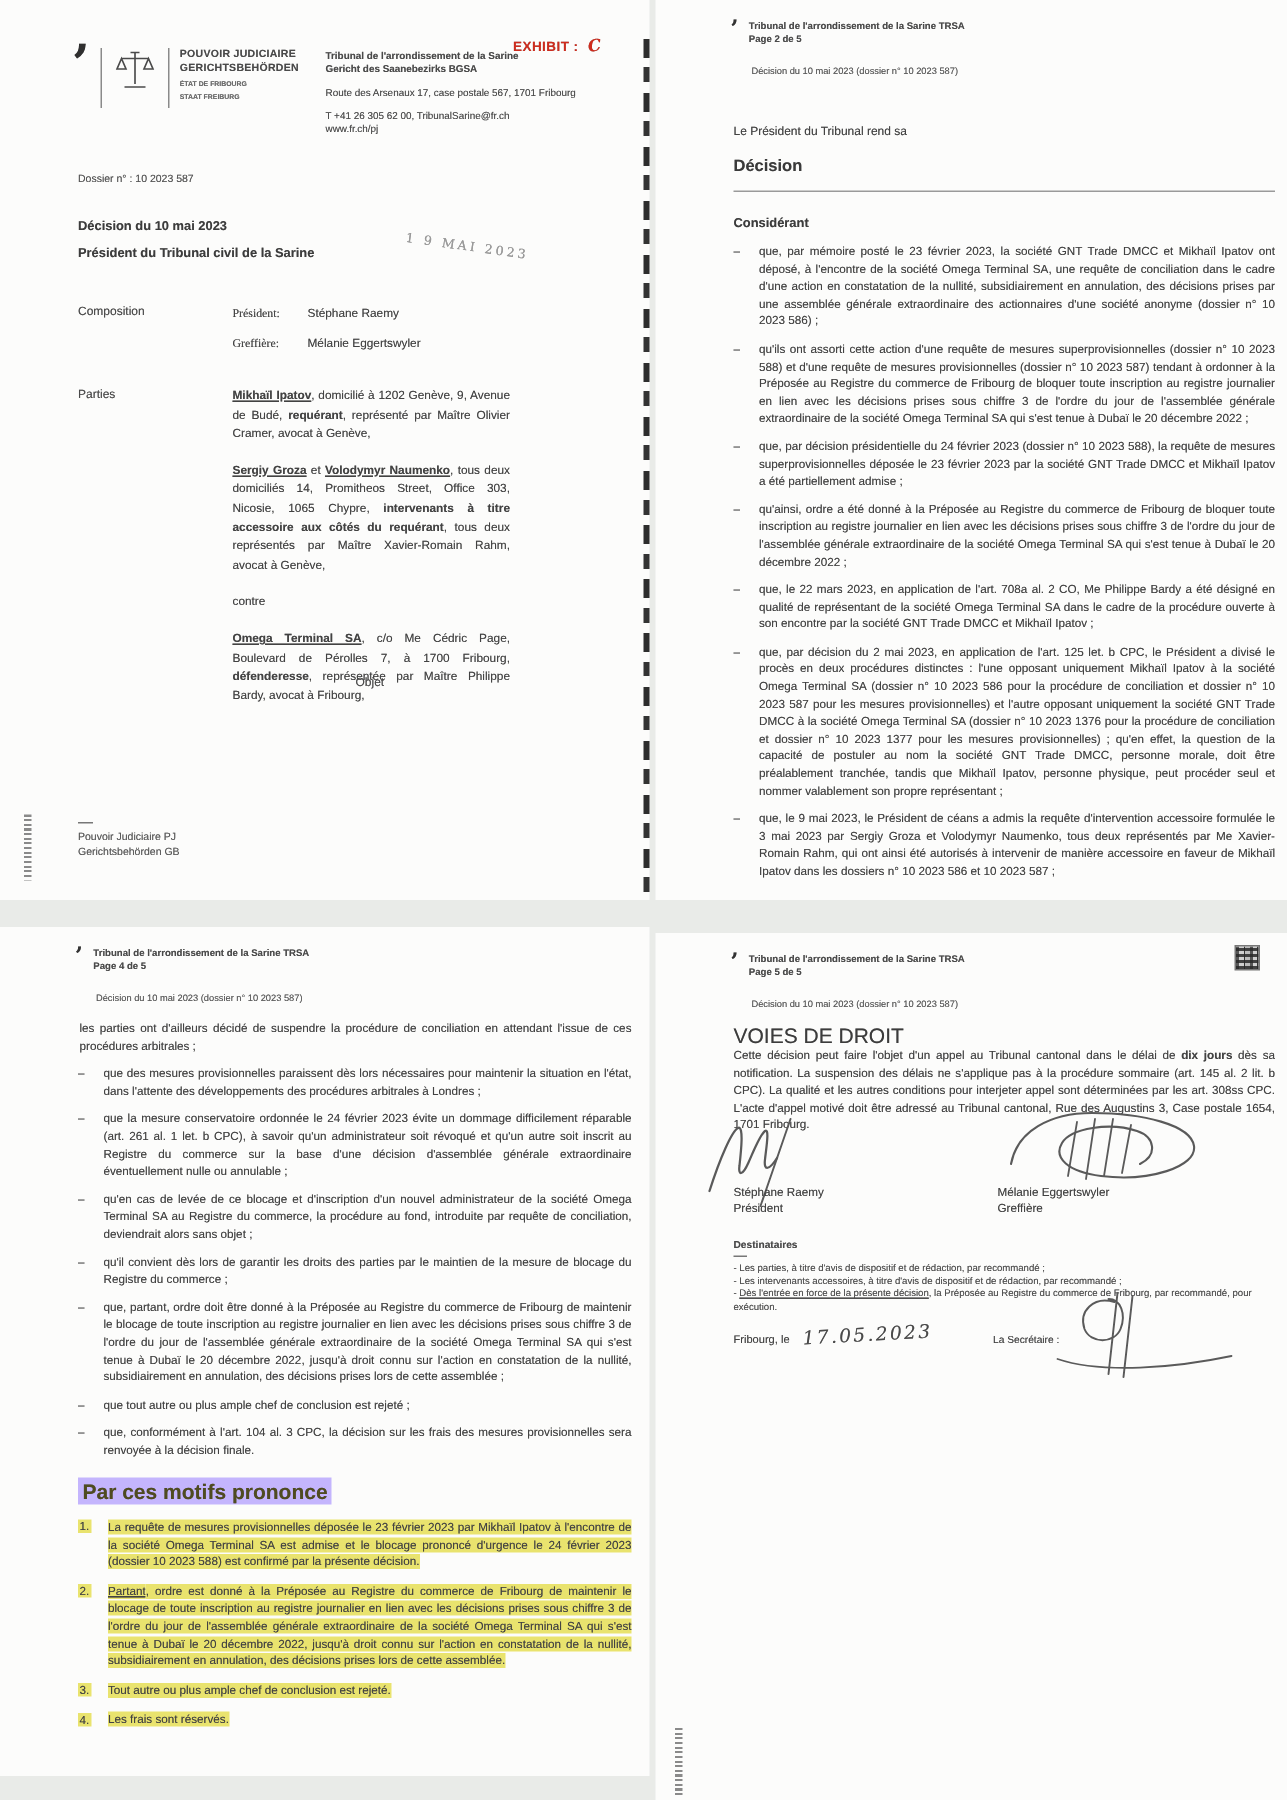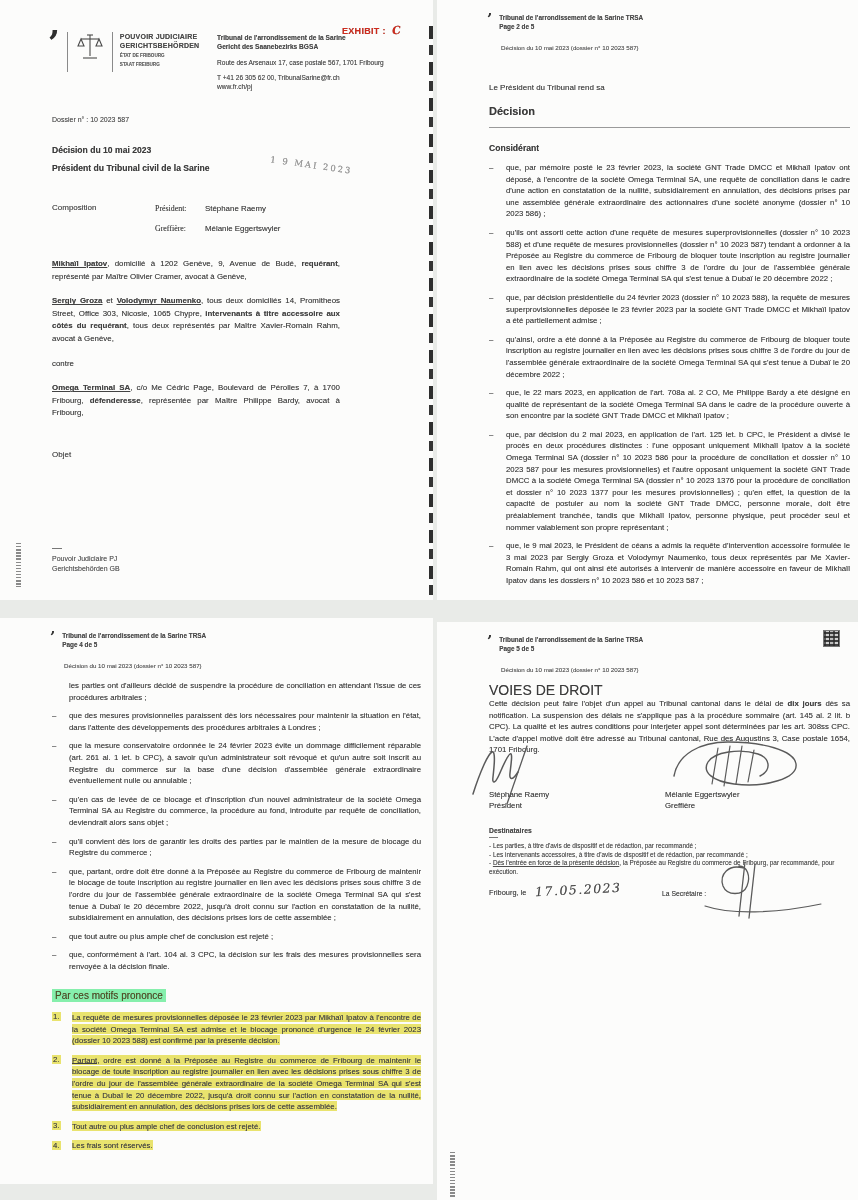--- a/index.html
+++ b/index.html
@@ -31,21 +31,21 @@
   .org-sub{font-size:4.6px;line-height:5.6px;color:#6a6a6a;margin-top:3px;font-weight:bold;}
   .court-block{left:217px;top:34px;width:185px;font-size:6.6px;line-height:8.8px;color:#4a4a4a;}
   .court-block .cb-b{font-weight:bold;}
   .court-block .sp{margin-top:7px;}
   .exhibit{left:342px;top:24px;color:#cf2b1d;font-weight:bold;font-size:9px;letter-spacing:.3px;}
   .exhibit .hand-c{font-family:"DejaVu Serif",serif;font-style:italic;font-size:11px;margin-left:6px;display:inline-block;transform:rotate(-6deg);}
   .dossier{left:52px;top:116px;font-size:7px;color:#555;}
   .t1{left:52px;top:145px;font-size:8.6px;font-weight:bold;color:#3c3c3c;}
   .t2{left:52px;top:163px;font-size:8.6px;font-weight:bold;color:#3c3c3c;text-align:right;}
   .stamp{left:270px;top:160px;font-size:8.5px;color:#9a9a9a;letter-spacing:2px;transform:rotate(8deg);font-family:"DejaVu Serif",serif;}
-  .lblrow{left:0;width:352px;padding:0 12px 0 52px;box-sizing:border-box;display:flex;}
+  .lblrow{left:0;width:352px;padding:0 12px 0 52px;box-sizing:border-box;display:flex;justify-content:flex-end;}
   .lbl{width:103px;flex:none;font-size:8px;color:#4a4a4a;}
   .val{flex:1;font-size:7.9px;line-height:12.6px;}
   .comp-row{display:flex;margin-bottom:7px;}
   .comp-role{width:50px;flex:none;font-family:Liberation Serif, serif;}
   .pp{margin-bottom:12px;text-align:justify;}
   .p1-footer{left:52px;top:548px;font-size:7px;line-height:9.6px;color:#5a5a5a;}
   .p1-footer .fdash{width:10px;height:1px;background:#777;margin-bottom:5px;}
   .barcode{width:5px;background:repeating-linear-gradient(180deg,#6d6d6d 0 1.4px,transparent 1.4px 3.1px);opacity:.8;}
   .bc1{left:16px;top:543px;height:44px;}
   .bc5{left:13px;top:530px;height:46px;}
@@ -64,23 +64,23 @@
   .dtitle{left:52px;top:105px;font-size:11px;font-weight:bold;color:#3a3a3a;}
   .hr2{left:52px;top:127px;width:361px;height:1px;background:#9a9a9a;}
   .consid{left:52px;top:143px;font-size:8.6px;font-weight:bold;color:#3c3c3c;}
   .flow2{left:52px;top:162px;width:361px;}
   .brow{display:flex;margin-bottom:7px;}
   .bmark{width:17px;flex:none;font-size:7.8px;line-height:11.6px;}
   .btext{flex:1;font-size:7.8px;line-height:11.6px;text-align:justify;}
 
   
   .flow4{left:52px;top:62px;width:369px;}
-  .cont-par{margin-left:17px;font-size:7.8px;line-height:11.6px;text-align:justify;margin-bottom:7px;}
+  .cont-par{margin-left:1px;font-size:7.8px;line-height:11.6px;text-align:justify;margin-bottom:7px;}
   .disp{margin-top:13px;}
-  .disp-title{display:inline-block;font-size:10px;font-weight:normal;color:#4f4b20;background:#86efac;padding:1px 3px;}
+  .disp-title{display:inline-block;font-size:14px;font-weight:bold;color:#4f4b20;background:#c4b5fd;padding:1px 3px;}
   .drow{display:flex;margin-top:8px;}
   .dnum{width:20px;flex:none;font-size:7.8px;line-height:11.6px;}
   .dnum .hlnum{background:#e9e36e;padding:0 1px;}
   .dtext{flex:1;font-size:7.8px;line-height:11.6px;text-align:justify;}
   .hl-wrap span{background:#e9e36e;box-decoration-break:clone;-webkit-box-decoration-break:clone;padding:.5px 0;}
 
   
   .qr{left:386px;top:8px;width:15px;height:15px;border:1px solid #777;
     background:
       repeating-linear-gradient(0deg,rgba(40,40,40,.85) 0 2px,transparent 2px 4px),
@@ -155,20 +155,21 @@
         <span>Stéphane Raemy</span>
       </div>
       <div class="comp-row">
         <span class="comp-role">Greffière:</span>
         <span>Mélanie Eggertswyler</span>
       </div>
     </div>
   </div>
 
   <div class="abs lblrow" style="top:258px;">
+    <div class="lbl">Parties</div>
     <div class="val">
       <div class="pp"><span class="b u">Mikhaïl Ipatov</span><span>, domicilié à 1202 Genève, 9, Avenue de Budé, </span><span class="b">requérant</span><span>, représenté par Maître Olivier Cramer, avocat à Genève,</span></div>
       <div class="pp"><span class="b u">Sergiy Groza</span><span> et </span><span class="b u">Volodymyr Naumenko</span><span>, tous deux domiciliés 14, Promitheos Street, Office 303, Nicosie, 1065 Chypre, </span><span class="b">intervenants à titre accessoire aux côtés du requérant</span><span>, tous deux représentés par Maître Xavier-Romain Rahm, avocat à Genève,</span></div>
       <div class="pp" style="text-align:left;"><span>contre</span></div>
       <div class="pp"><span class="b u">Omega Terminal SA</span><span>, c/o Me Cédric Page, Boulevard de Pérolles 7, à 1700 Fribourg, </span><span class="b">défenderesse</span><span>, représentée par Maître Philippe Bardy, avocat à Fribourg,</span></div>
     </div>
   </div>
 
   <div class="abs lblrow" style="top:450px;">
     <div class="lbl">Objet</div>

